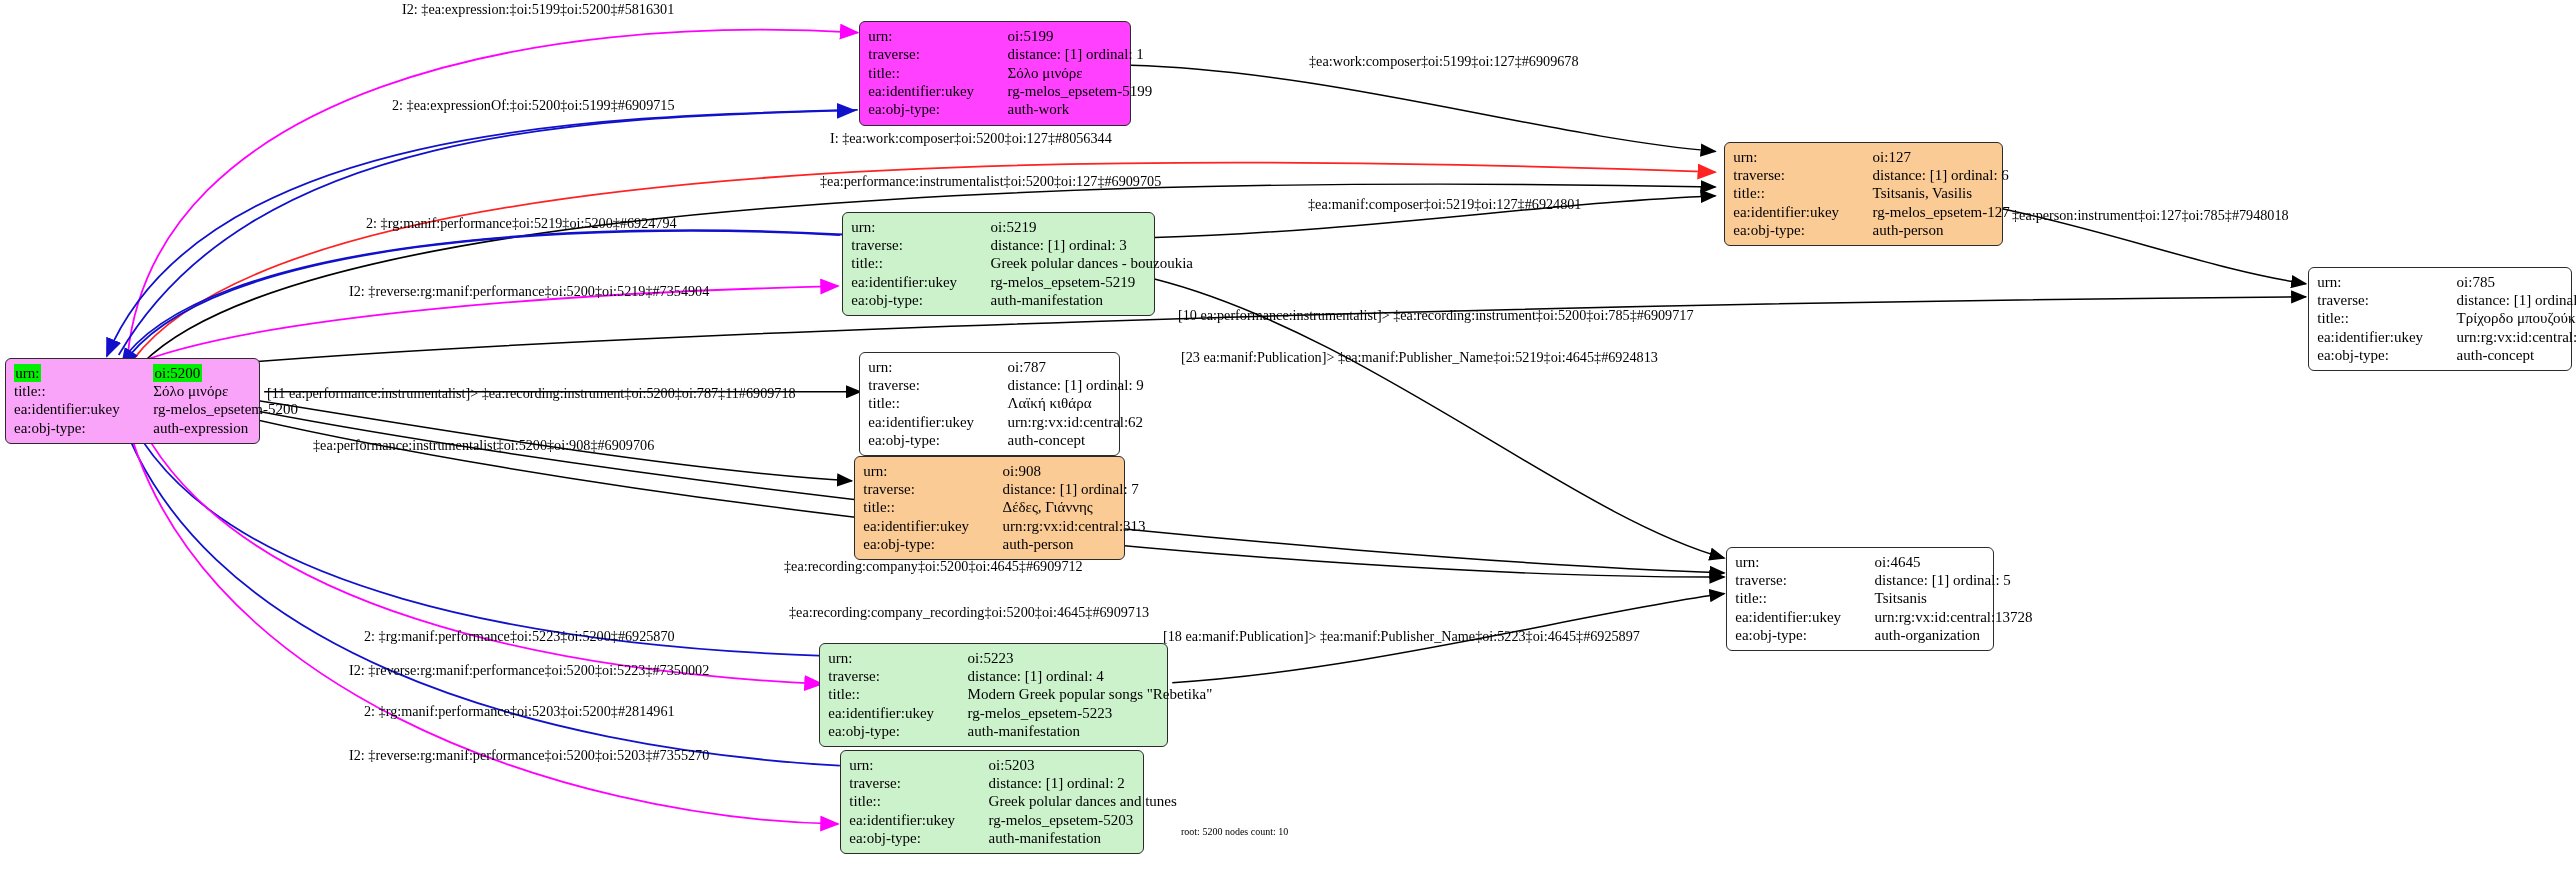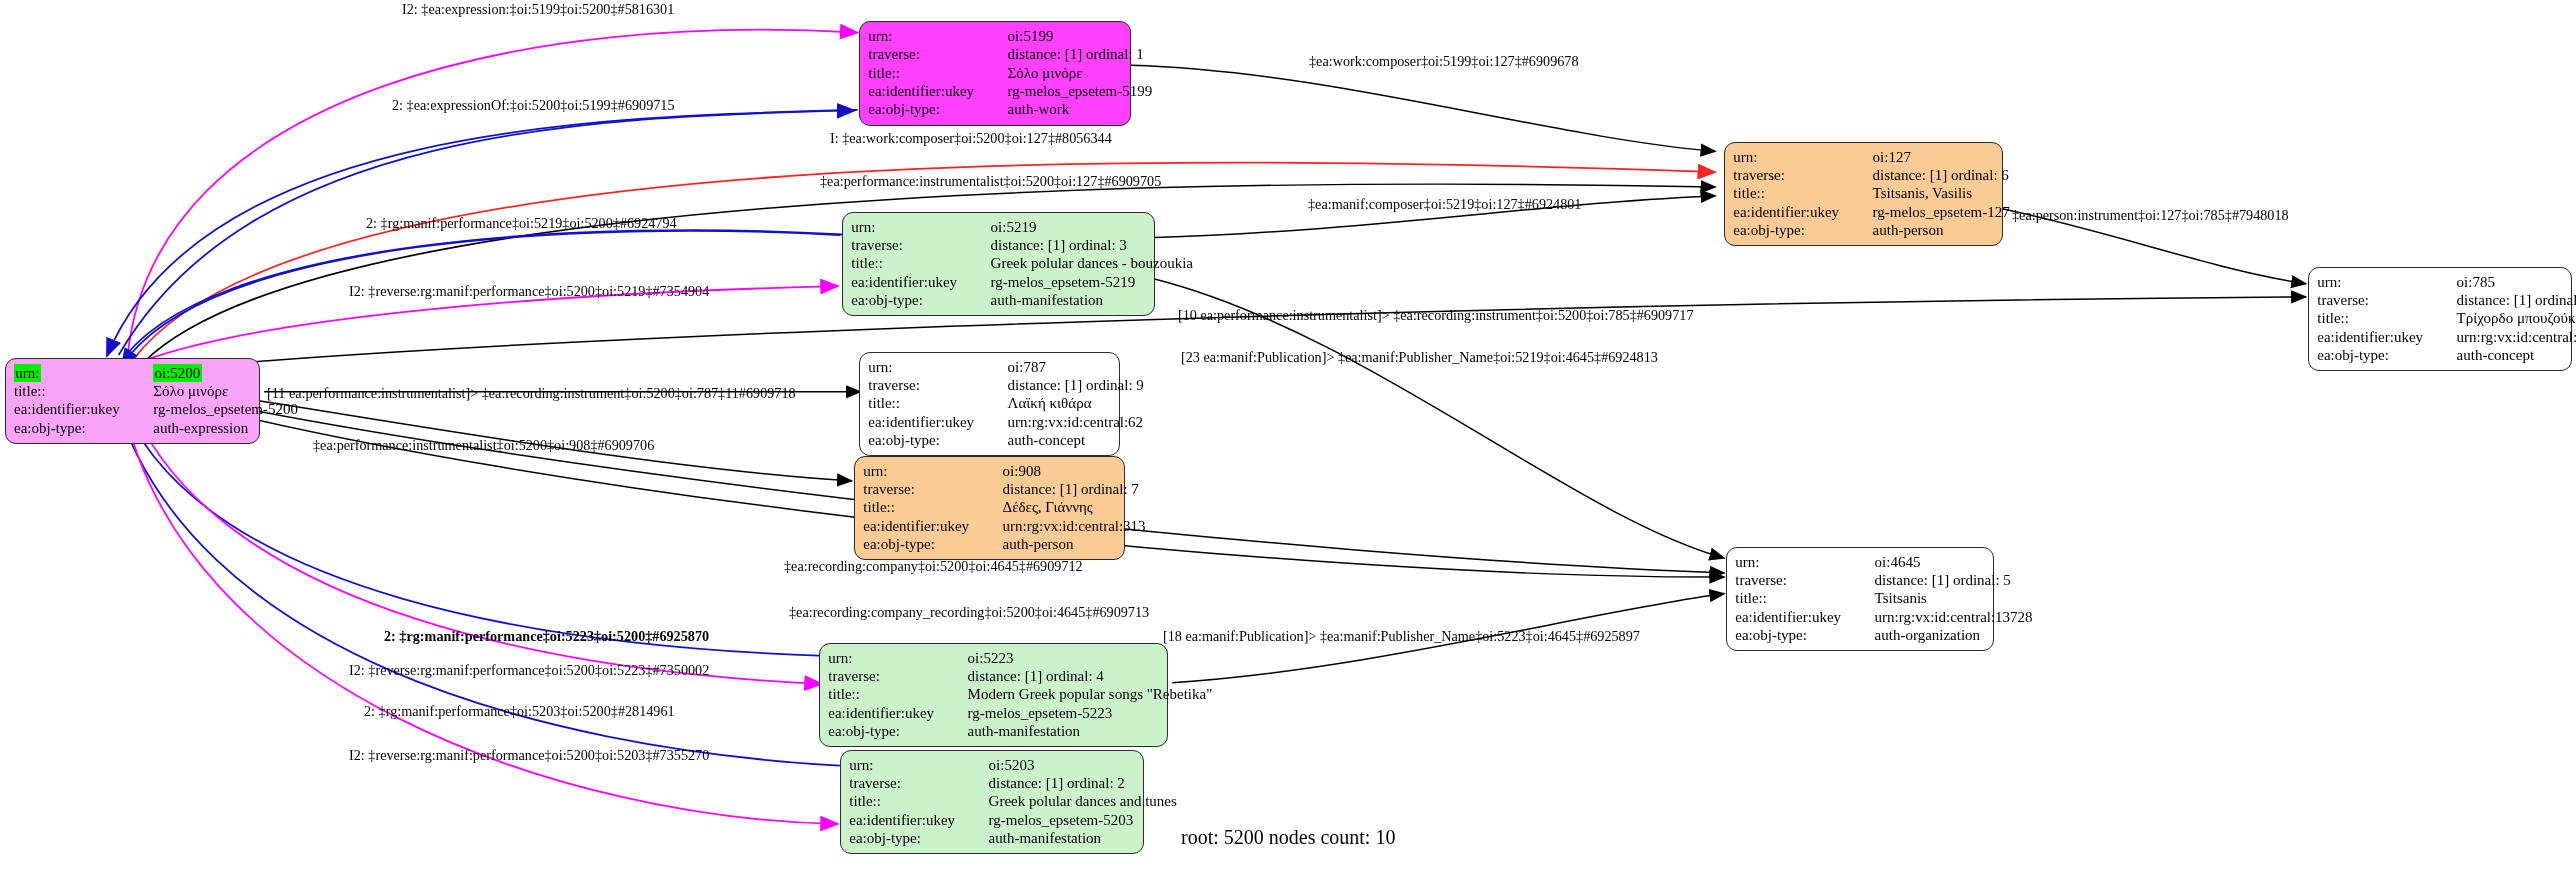--- a/index.html
+++ b/index.html
@@ -1,34 +1,34 @@
 <!DOCTYPE html>
 <html style="font-size:9.5px"><head>
 <meta charset="utf-8">
 <style>
   html,body{margin:0;padding:0;background:#ffffff;}
   body{font-family:"Liberation Serif","DejaVu Serif",serif;}
   #canvas{position:relative;width:2576px;height:875px;background:#fff;overflow:hidden;}
   svg.edges{position:absolute;left:0;top:0;width:2576px;height:875px;pointer-events:none;}
-  .node{position:absolute;border:1.2px solid #2b2b2b;border-radius:11px;box-sizing:border-box;
+  .node{position:absolute;border:1.2px solid #2b2b2b;border-radius:6px;box-sizing:border-box;
         padding:4.7px 8.3px 6px 8.3px;}
   .node table{border-collapse:collapse;}
   .node td{font-size:15px;line-height:1.22;white-space:nowrap;padding:0 0 0 0;color:#000;
            font-family:"Liberation Serif","DejaVu Serif",serif;}
   .node td.k{padding-right:9.5px;}
   .node td.v2{padding-left:24px;}
   .n-magenta{background:#ff40ff;}
   .n-orange{background:#fbcb96;}
   .n-green{background:#ccf2cc;}
   .n-white{background:#ffffff;}
   .n-pink{background:#f9a3f9;}
   .hl-green{background:#00ee00;display:inline-block;padding:0 1.2px;}
   .edgelabel{position:absolute;font-size:14.2px;color:#000;white-space:nowrap;
              font-family:"Liberation Serif","DejaVu Serif",serif;}
-  .footer{position:absolute;font-size:20px;color:#000;white-space:nowrap;
+  .footer{position:absolute;font-size:10px;color:#000;white-space:nowrap;
           font-family:"Liberation Serif","DejaVu Serif",serif;}
 </style>
 </head>
 <body>
 
 <div id="canvas">
 
   <svg class="edges" viewBox="0 0 4340 1474">
     <defs>
       <marker id="ah-black" markerWidth="11" markerHeight="9" refX="10" refY="4.5" orient="auto">
@@ -363,21 +363,21 @@
   <div class="edgelabel" style="left:1301px;top:196px;margin-left:7px;">‡ea:manif:composer‡oi:5219‡oi:127‡#6924801</div>
   <div class="edgelabel" style="left:2012px;top:207px;">‡ea:person:instrument‡oi:127‡oi:785‡#7948018</div>
   <div class="edgelabel" style="left:366px;top:215px;">2: ‡rg:manif:performance‡oi:5219‡oi:5200‡#6924794</div>
   <div class="edgelabel" style="left:349px;top:283px;">I2: ‡reverse:rg:manif:performance‡oi:5200‡oi:5219‡#7354904</div>
   <div class="edgelabel" style="left:1178px;top:307px;">[10 ea:performance:instrumentalist]&gt; ‡ea:recording:instrument‡oi:5200‡oi:785‡#6909717</div>
   <div class="edgelabel" style="left:1181px;top:349px;">[23 ea:manif:Publication]&gt; ‡ea:manif:Publisher_Name‡oi:5219‡oi:4645‡#6924813</div>
   <div class="edgelabel" style="left:267px;top:385px;">[11 ea:performance:instrumentalist]&gt; ‡ea:recording:instrument‡oi:5200‡oi:787‡11#6909718</div>
   <div class="edgelabel" style="left:313px;top:405px;margin-top:32px;">‡ea:performance:instrumentalist‡oi:5200‡oi:908‡#6909706</div>
   <div class="edgelabel" style="left:784px;top:558px;">‡ea:recording:company‡oi:5200‡oi:4645‡#6909712</div>
   <div class="edgelabel" style="left:789px;top:604px;">‡ea:recording:company_recording‡oi:5200‡oi:4645‡#6909713</div>
-  <div class="edgelabel" style="left:384px;top:628px;font-weight:bold;">2: ‡rg:manif:performance‡oi:5223‡oi:5200‡#6925870</div>
+  <div class="edgelabel" style="left:364px;top:628px;">2: ‡rg:manif:performance‡oi:5223‡oi:5200‡#6925870</div>
   <div class="edgelabel" style="left:349px;top:662px;">I2: ‡reverse:rg:manif:performance‡oi:5200‡oi:5223‡#7350002</div>
   <div class="edgelabel" style="left:364px;top:703px;">2: ‡rg:manif:performance‡oi:5203‡oi:5200‡#2814961</div>
   <div class="edgelabel" style="left:349px;top:747px;">I2: ‡reverse:rg:manif:performance‡oi:5200‡oi:5203‡#7355270</div>
   <div class="edgelabel" style="left:1163px;top:628px;">[18 ea:manif:Publication]&gt; ‡ea:manif:Publisher_Name‡oi:5223‡oi:4645‡#6925897</div>
 
   <div class="footer" style="left: 1181px; top: 826px;">root: 5200 nodes count: 10</div>
 </div>
 
 
 </body></html>

